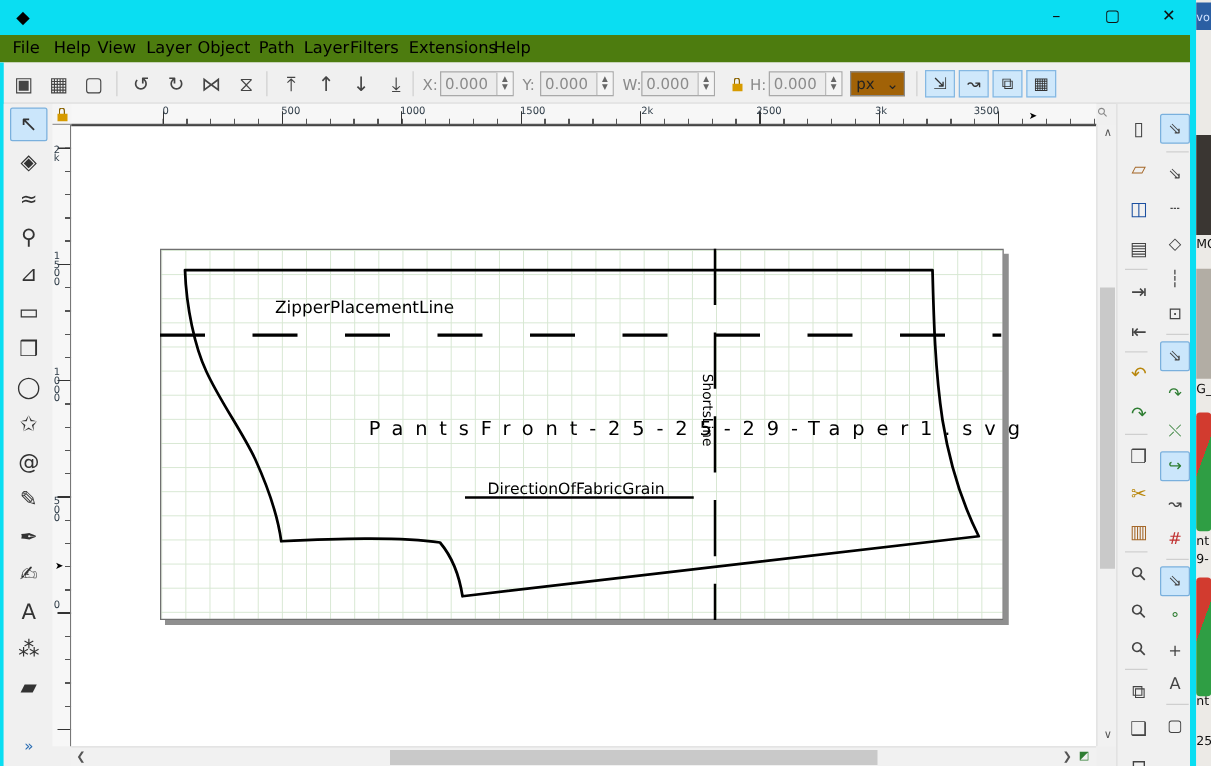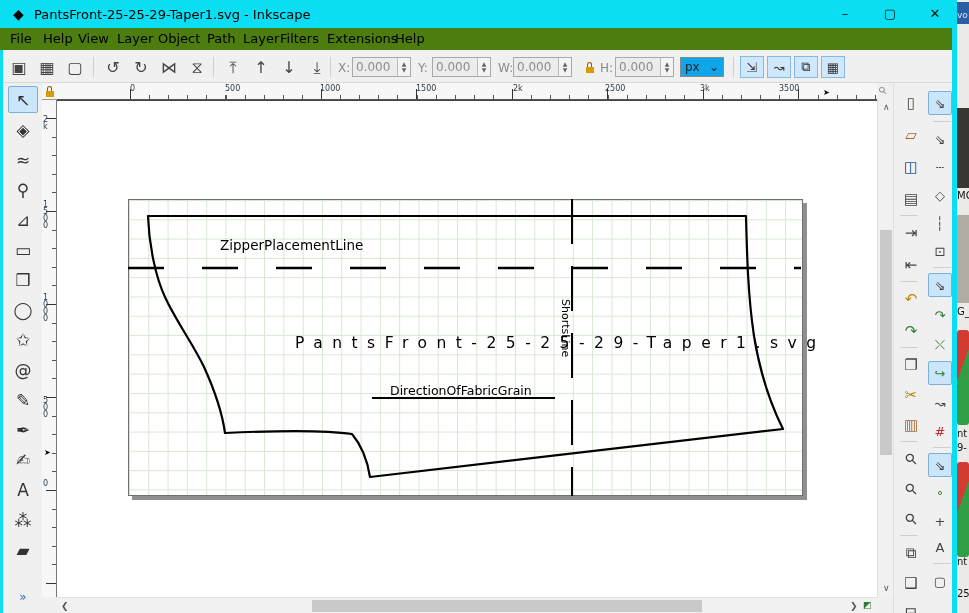--- a/index.html
+++ b/index.html
@@ -16,21 +16,21 @@
   .menuitem { top:3px; font-size:13px; color:#000; }
 
   
   .toolbar { left:0; top:50px; width:955px; height:33px; background:#f0f0f0; border-bottom:1px solid #d9d9d9; }
   .tbicon { top:5px; width:26px; height:24px; display:flex; align-items:center; justify-content:center; font-size:16px; color:#444; }
   .tbsep { top:7px; width:1px; height:20px; background:#cfcfcf; }
   .fieldlab { top:11px; font-size:12px; color:#8a8a8a; }
   .numfield { top:7px; height:20px; background:#ececec; border:1px solid #a9a9a9; display:flex; }
   .numfield .val { width:44px; padding:2px 3px; font-size:12px; color:#8c8c8c; }
   .spin { width:13px; border-left:1px solid #bbb; display:flex; flex-direction:column; align-items:center; justify-content:center; font-size:6px; color:#666; background:#f4f4f4; line-height:6px; }
-  .unitbox { top:7px; width:44px; height:20px; background:#0ea5e9; border:1px solid #8a8a8a; display:flex; align-items:center; justify-content:space-between; padding:0 4px; font-size:12px; color:#222; }
+  .unitbox { top:7px; width:44px; height:20px; background:#a16207; border:1px solid #8a8a8a; display:flex; align-items:center; justify-content:space-between; padding:0 4px; font-size:12px; color:#222; }
   .toggle { top:6px; width:24px; height:22px; background:#cfe8fb; border:1px solid #85b8e2; display:flex; align-items:center; justify-content:center; font-size:13px; color:#333; }
 
   
   .edge-cyan-left { left:0; top:50px; width:3px; height:563px; background:#0adef2; }
   .toolbox { left:3px; top:83px; width:39px; height:530px; background:#f0f0f0; }
   .tool { left:5px; width:30px; height:27px; display:flex; align-items:center; justify-content:center; font-size:17px; color:#333; }
   .tool.sel { background:#cbe6fb; border:1px solid #7ab0dd; border-radius:2px; }
   .more { font-size:12px; color:#2d6fb4; }
 
   
@@ -89,21 +89,20 @@
   .thumb-dark { left:0; top:108px; width:12px; height:80px; background:#3a3632; }
   .thumb-grey { left:0; top:215px; width:12px; height:88px; background:#b2ada4; }
   .blob { left:0; width:12px; height:95px; background:linear-gradient(110deg,#d23b2f 0 40%,#2f9e44 40% 100%); border-radius:3px; }
   .dsklab { left:0; }
 </style>
 </head>
 <body>
 
 <div class="abs titlebar">
   <span class="abs logo">◆</span>
-  <span class="abs title">PantsFront-25-25-29-Taper1.svg - Inkscape</span>
 </div>
 <div class="abs winbtn" style="left:832px;">–</div>
 <div class="abs winbtn" style="left:877px;">▢</div>
 <div class="abs winbtn" style="left:922px;">✕</div>
 
 <div class="abs menubar">
   <span class="abs menuitem" style="left:10px">File</span>
   <span class="abs menuitem" style="left:43px">Help</span>
   <span class="abs menuitem" style="left:78px">View</span>
   <span class="abs menuitem" style="left:117px">Layer</span>

